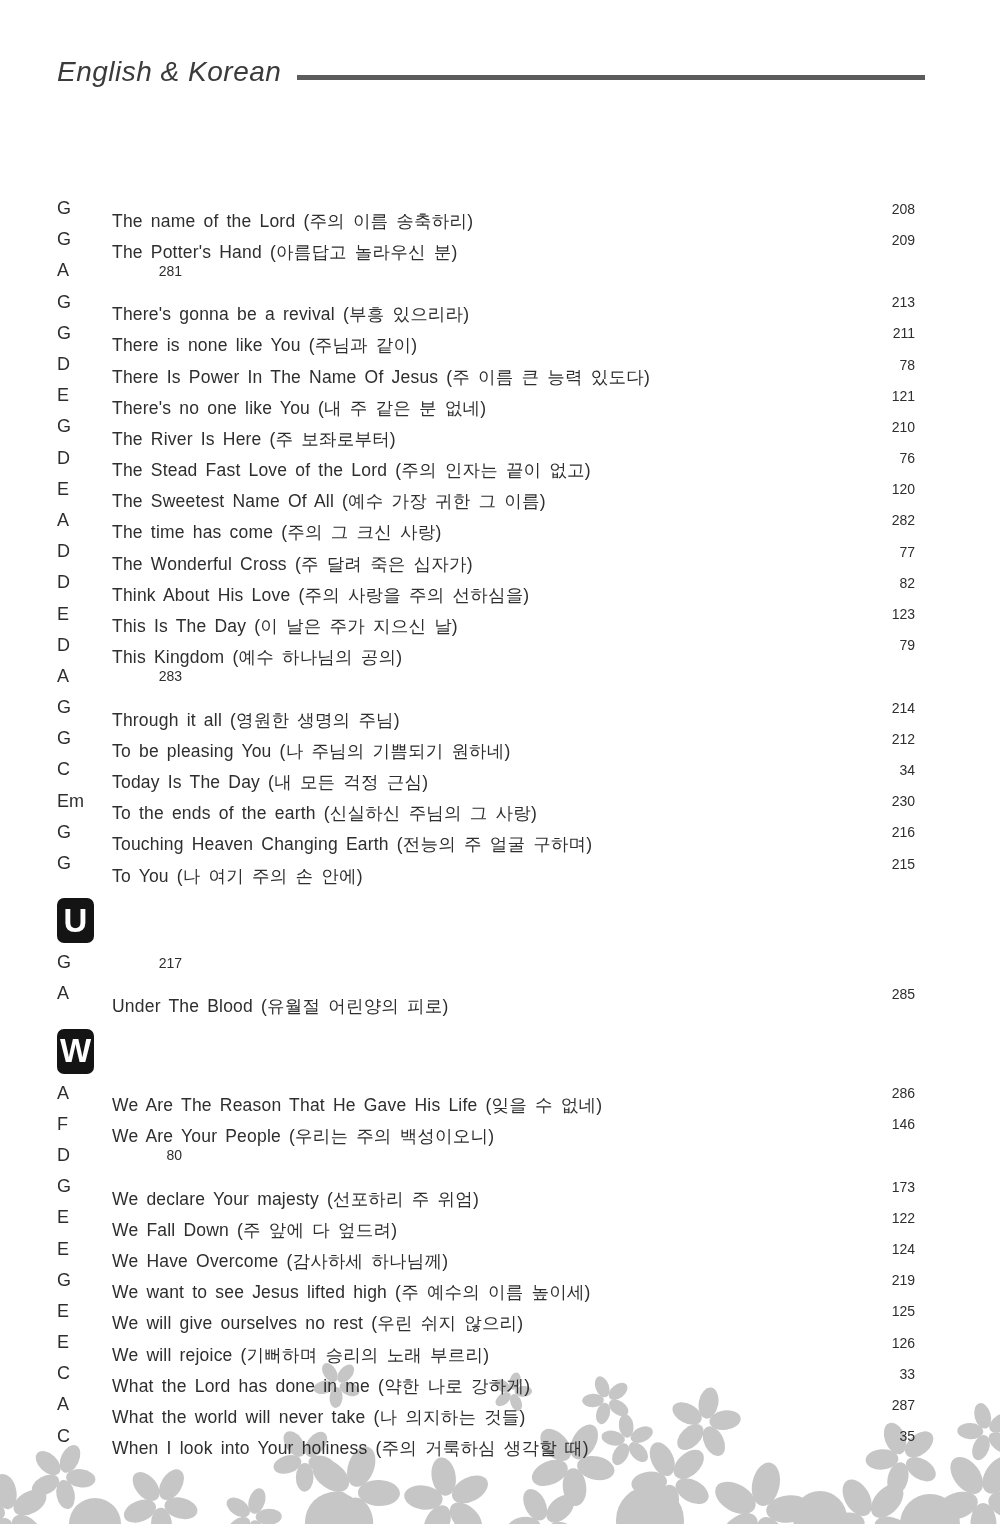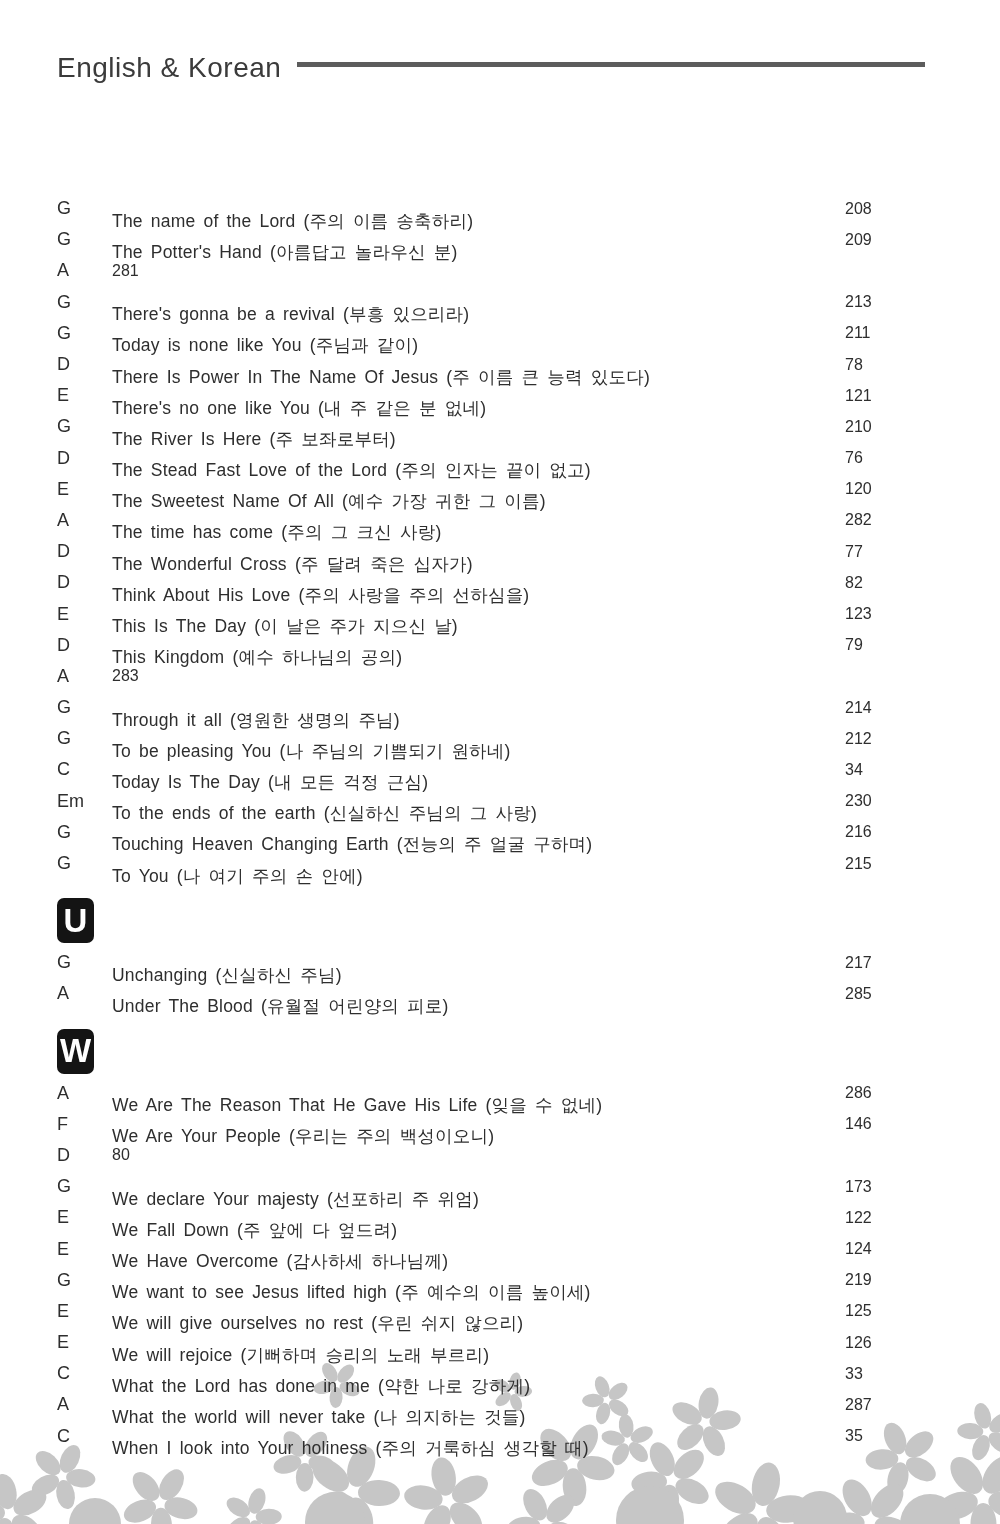--- a/index.html
+++ b/index.html
@@ -20,22 +20,23 @@
     overflow: hidden;
   }
   
   .header {
     position: absolute;
     left: 57px;
     top: 52px;
     right: 75px;
     height: 40px;
     display: flex;
-    align-items: flex-start;
+    align-items: center;
     z-index: 2;
+    font-style: italic;
   }
   .header-title {
     font-family: "Liberation Sans", sans-serif;
     font-weight: 300;
     font-size: 28px;
     letter-spacing: 0.5px;
     color: #3b3b3b;
     white-space: nowrap;
   }
   .header-rule {
@@ -68,21 +69,22 @@
   .song-title {
     flex: 1;
     word-spacing: 3px;
     letter-spacing: 0.2px;
     white-space: nowrap;
     overflow: hidden;
     margin-top: 24px;
   }
   .song-page {
     flex: 0 0 70px;
-    font-size: 16px;
+    text-align: right;
+    font-size: 14px;
   }
   .section-letter {
     width: 37px;
     height: 45px;
     margin-top: 19px;
     margin-bottom: 4px;
     background: #141414;
     color: #ffffff;
     border-radius: 7px;
     display: flex;
@@ -170,21 +172,21 @@
   </div>
 
   <div class="song-row">
     <span class="song-key">G</span>
     <span class="song-title">There's gonna be a revival (부흥 있으리라)</span>
     <span class="song-page">213</span>
   </div>
 
   <div class="song-row">
     <span class="song-key">G</span>
-    <span class="song-title">Today is none like You (주님과 같이)</span>
+    <span class="song-title">There is none like You (주님과 같이)</span>
     <span class="song-page">211</span>
   </div>
 
   <div class="song-row">
     <span class="song-key">D</span>
     <span class="song-title">There Is Power In The Name Of Jesus (주 이름 큰 능력 있도다)</span>
     <span class="song-page">78</span>
   </div>
 
   <div class="song-row">
@@ -279,21 +281,20 @@
   <div class="song-row">
     <span class="song-key">G</span>
     <span class="song-title">To You (나 여기 주의 손 안에)</span>
     <span class="song-page">215</span>
   </div>
 
   <div class="section-letter">U</div>
 
   <div class="song-row">
     <span class="song-key">G</span>
-    <span class="song-title">Unchanging (신실하신 주님)</span>
     <span class="song-page">217</span>
   </div>
 
   <div class="song-row">
     <span class="song-key">A</span>
     <span class="song-title">Under The Blood (유월절 어린양의 피로)</span>
     <span class="song-page">285</span>
   </div>
 
   <div class="section-letter">W</div>

